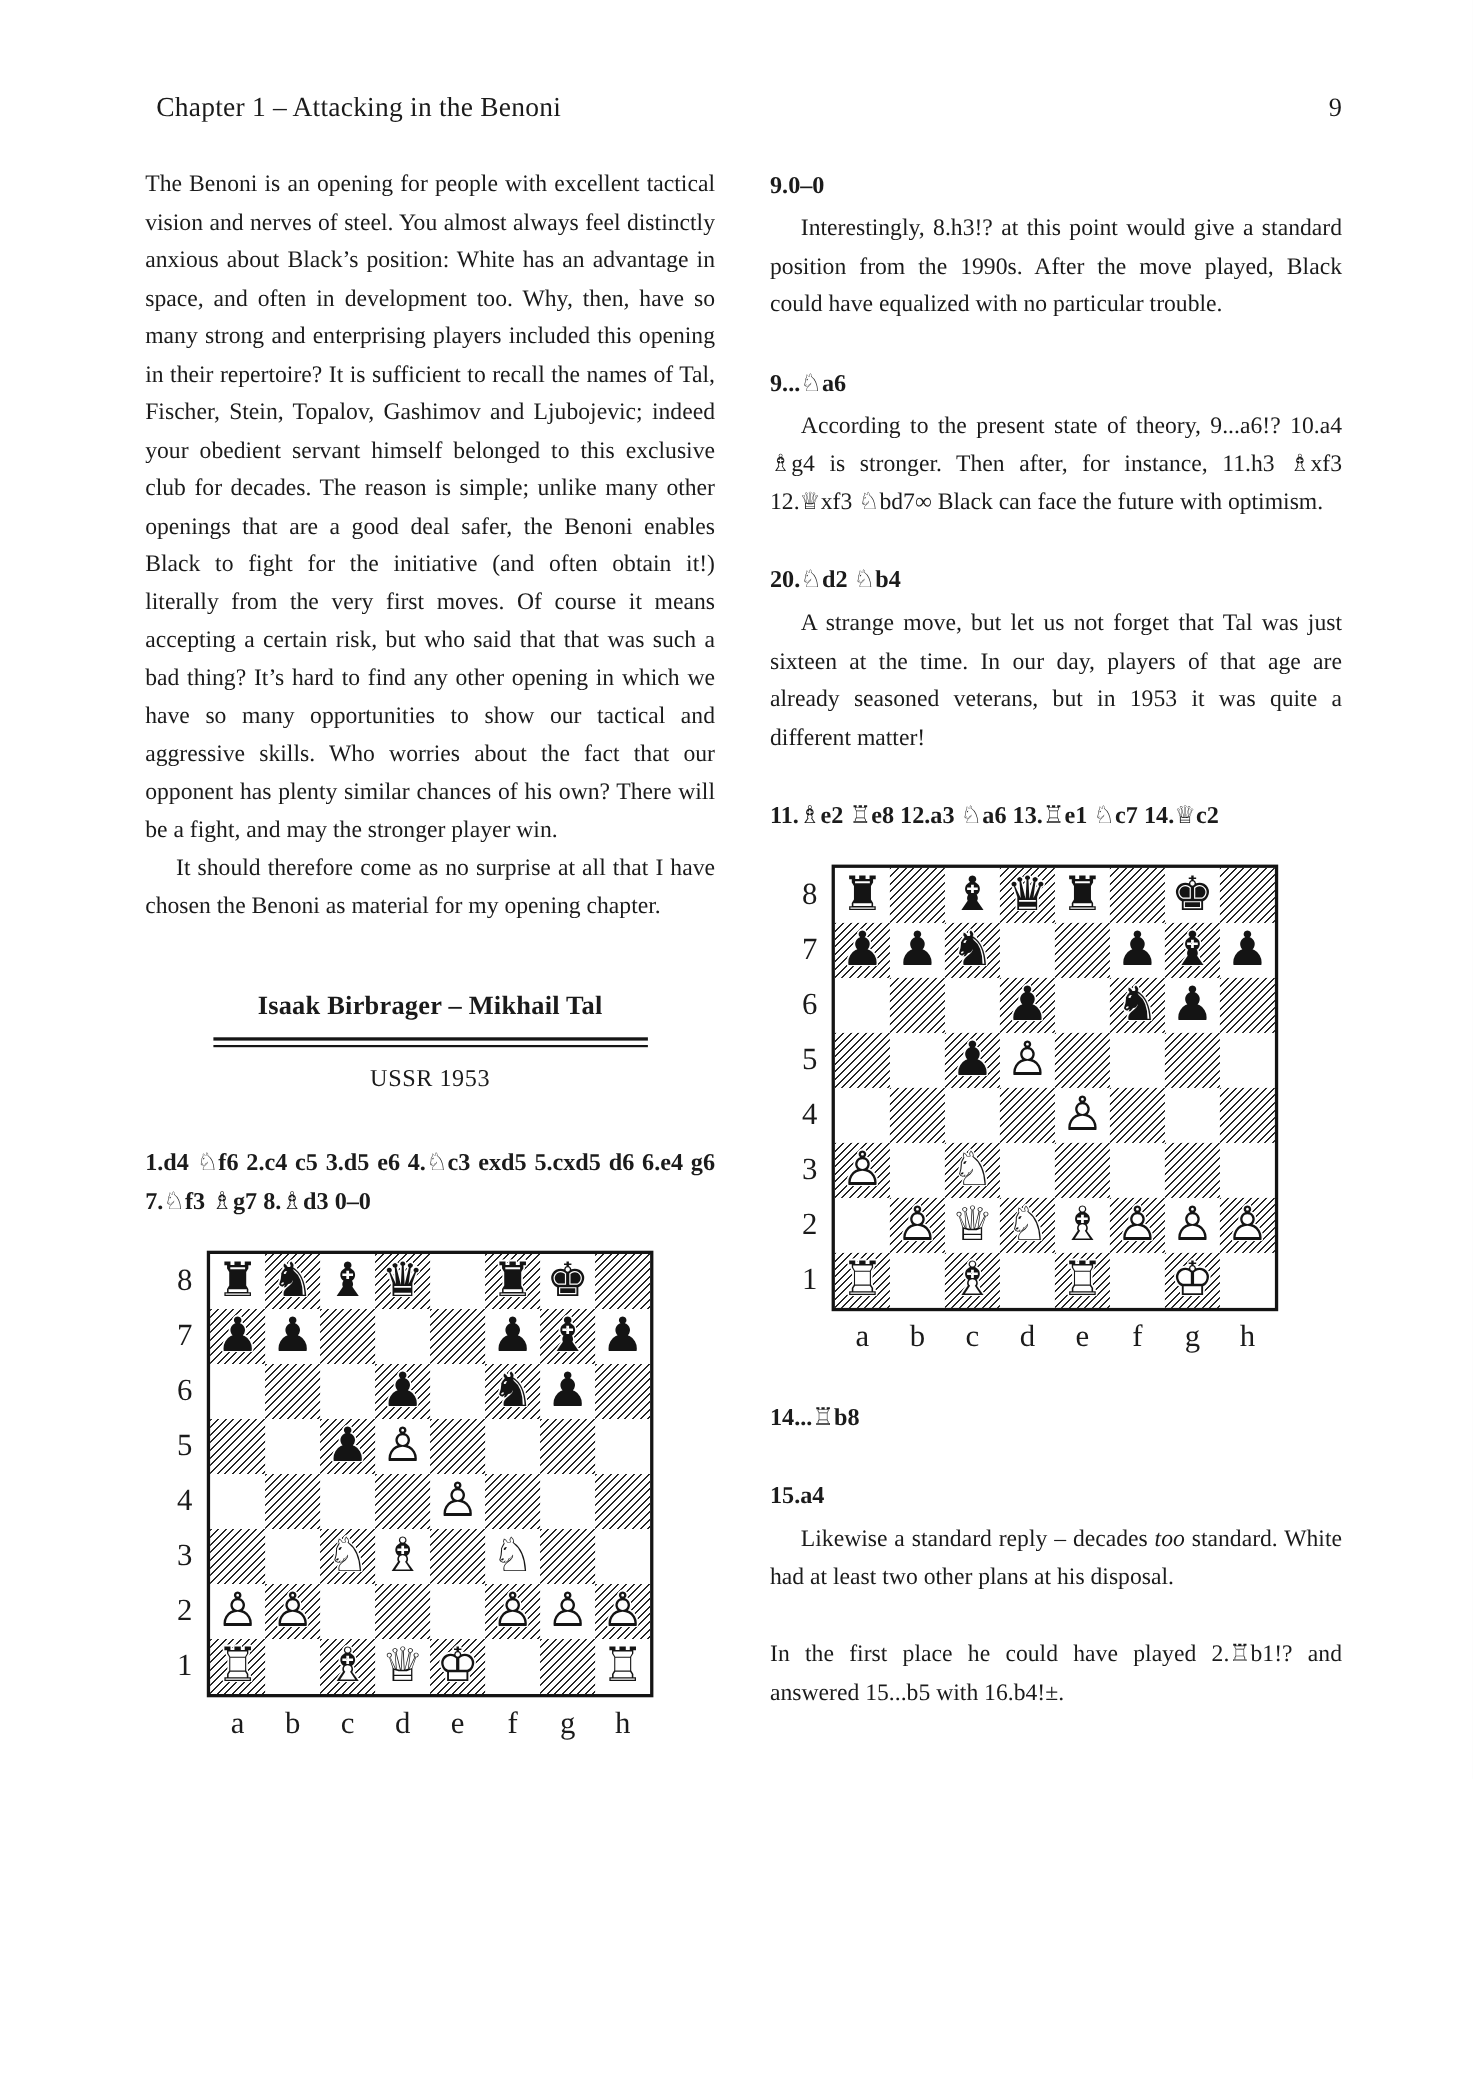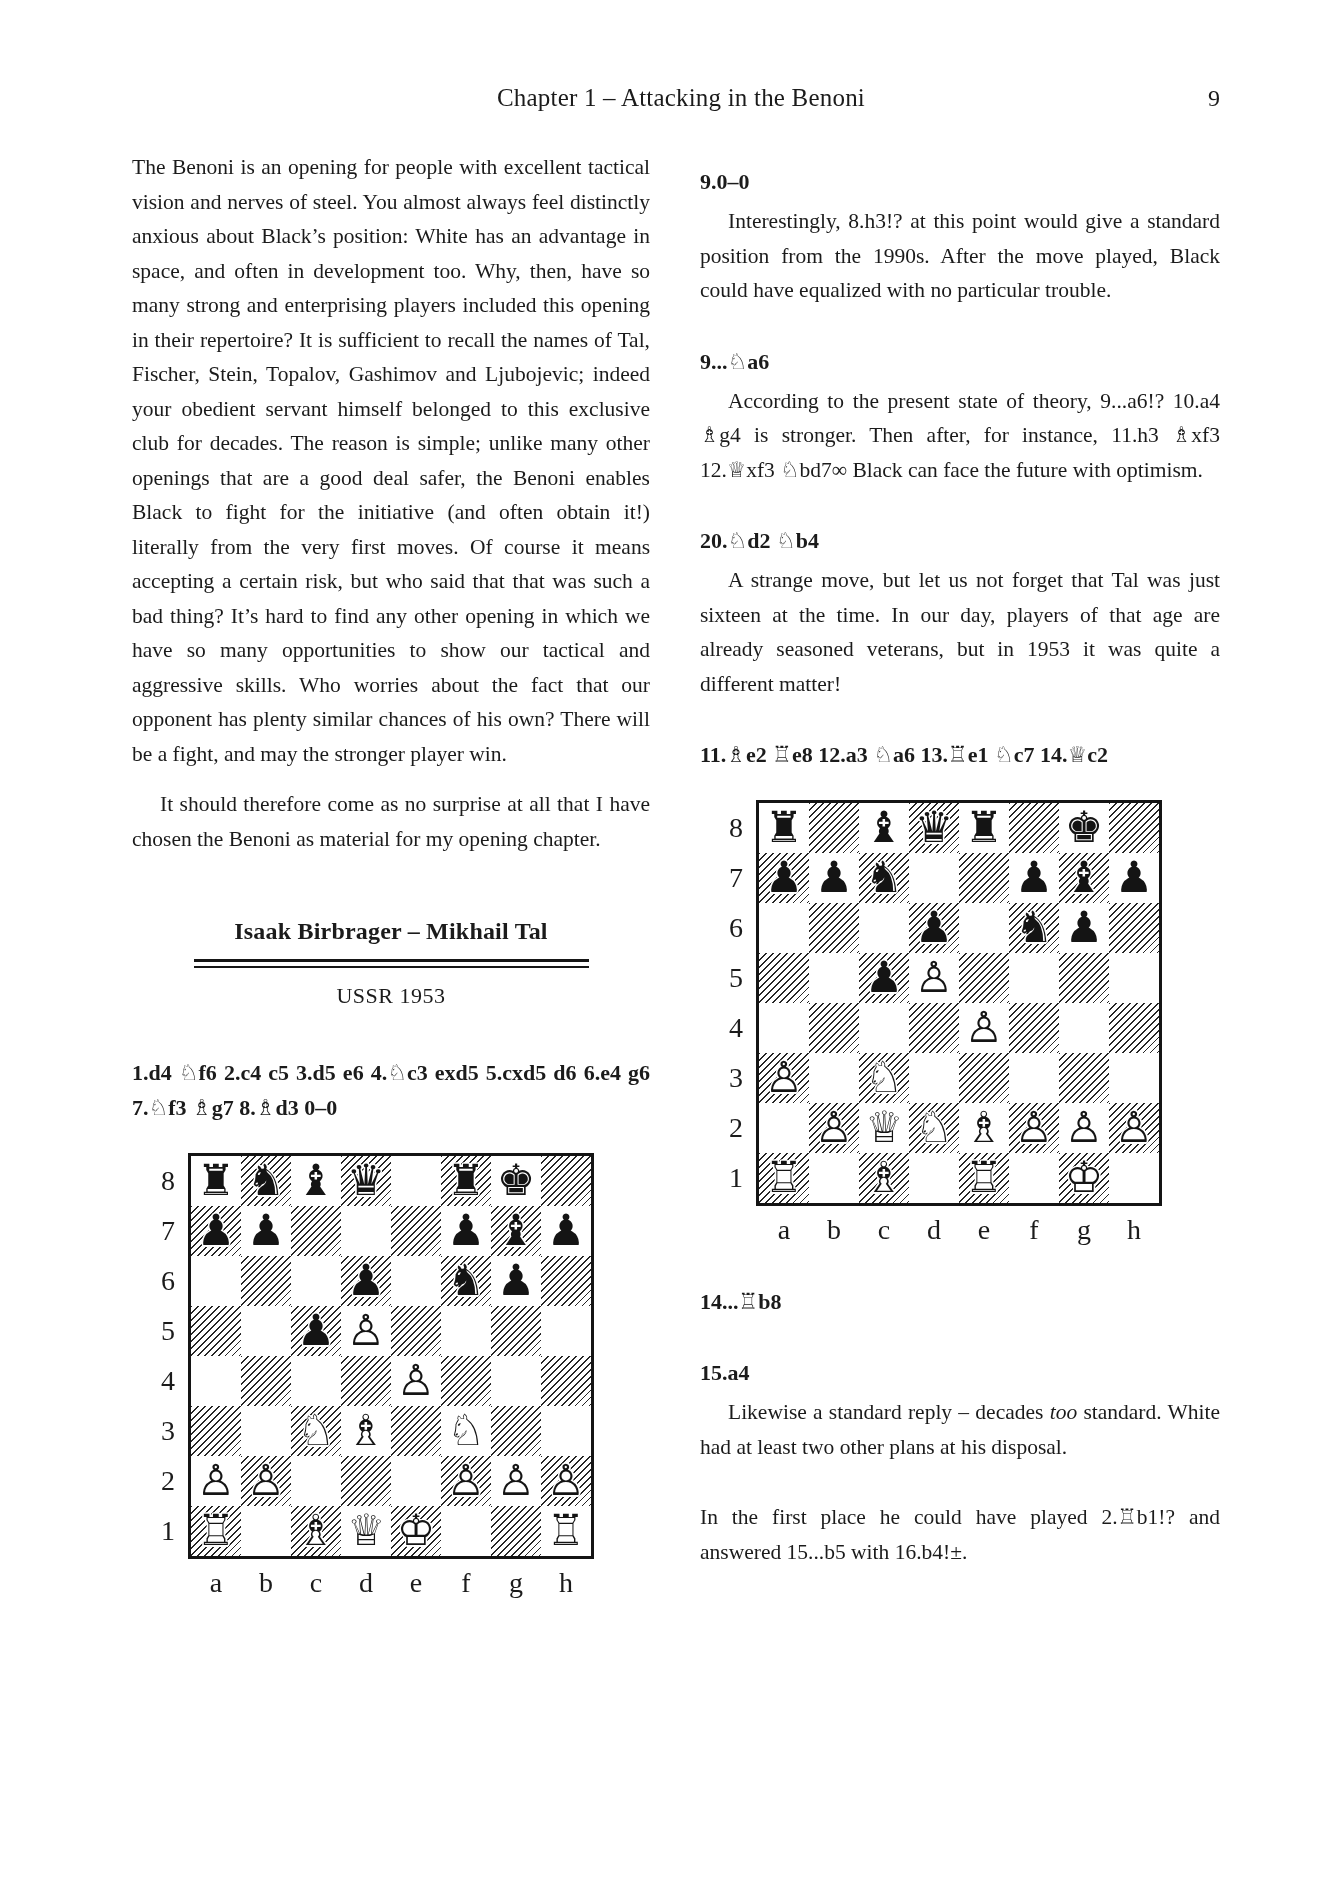--- a/index.html
+++ b/index.html
@@ -4,51 +4,51 @@
 <style>
   html,body{margin:0;padding:0;background:#e8e8e8;}
   .page{
     position:relative;width:1339px;height:1890px;background:#ffffff;
     margin:0 auto;color:#1b1b1b;
     font-family:"Liberation Serif","DejaVu Serif","DejaVu Sans",serif;
   }
   
   .running-head-row{position:absolute;top:84px;left:142px;width:1078px;height:34px;}
   .chapter-title{
-    position:absolute;left:0;right:0;text-align:center;
+    position:absolute;left:0;right:0;
     font-size:25px;letter-spacing:.2px;
   }
   .page-number{position:absolute;right:0;top:1px;font-size:24px;}
   
   .col{position:absolute;top:150px;}
   .col-left{left:132px;width:518px;}
   .col-right{left:700px;width:520px;}
   p{margin:0;}
   .body-par{
     font-size:21.5px;line-height:34.5px;text-align:justify;
   }
   .indent{text-indent:28px;}
-  .par-gap{margin-top:16px;}
+  .par-gap{margin-top:0px;}
   
   .game-header{margin-top:62px;text-align:center;}
   .players{font-size:24px;font-weight:bold;letter-spacing:.2px;text-align:center;}
   .double-rule{
     width:395px;height:4px;margin:14px auto 15px auto;
     border-top:3px solid #161616;border-bottom:2px solid #161616;
   }
   .event{font-size:22px;letter-spacing:.5px;}
   .moves{
     margin-top:46px;font-weight:bold;font-size:22px;line-height:35px;text-align:justify;
   }
   
   .mh{
     font-weight:bold;font-size:22px;line-height:34px;
     margin:37px 0 5px 0;
   }
-  .col-right .mh:first-child{margin-top:15px;}
+  .col-right .mh:first-child{margin-top:1px;}
   .closing{margin-top:36px;}
   
   .diagram{margin:28px 0 0 20px;}
   .diag-inner{display:flex;}
   .ranks-col{
     width:36px;padding-top:3px;text-align:right;
     font-size:28px;color:#1b1b1b;
   }
   .ranks-col div{height:50px;line-height:50px;padding-right:13px;}
   .board{

